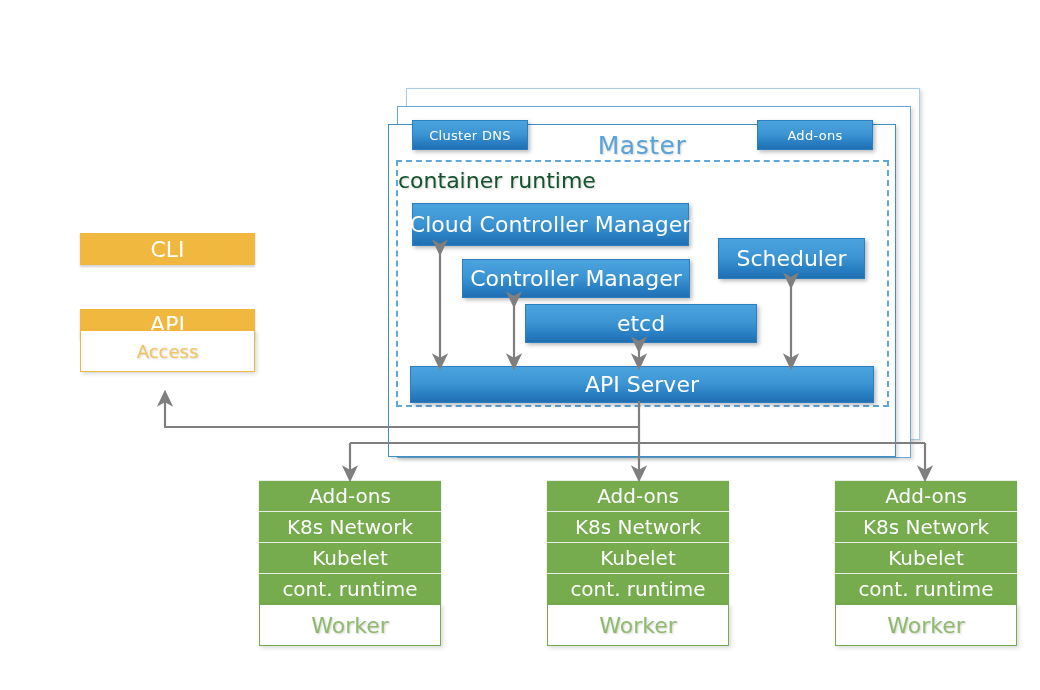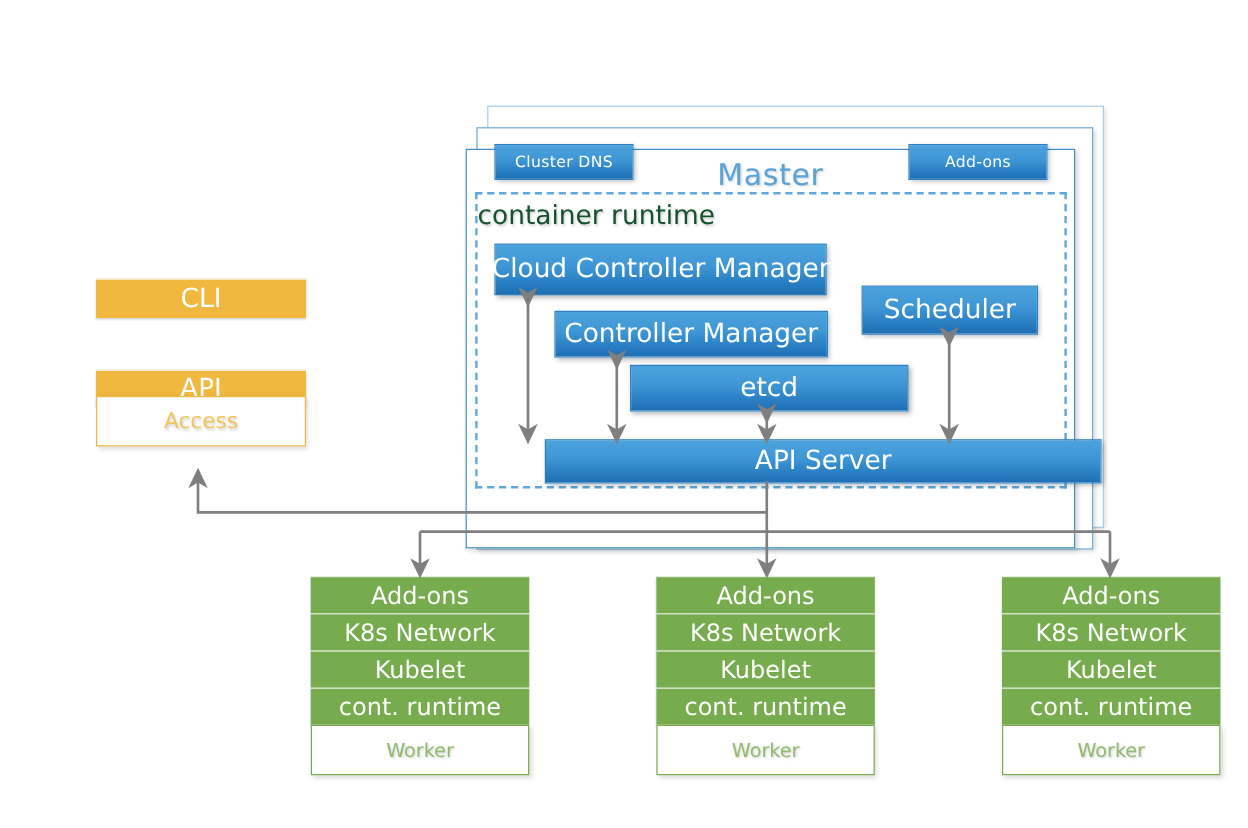--- a/index.html
+++ b/index.html
@@ -103,21 +103,21 @@
     background: #76ab4e;
     color: #ffffff;
     font-size: 20px;
     border-top: 1px solid #e9eee4;
     box-shadow: 0 2px 2px rgba(0,0,0,0.16);
   }
   .green-foot {
     background: #ffffff;
     border: 1.5px solid #76ab4e;
     color: #90bb6d;
-    font-size: 16px;
+    font-size: 22px;
     text-shadow: 1px 1px 2px rgba(170,170,170,0.55);
     box-shadow: 2px 2px 4px rgba(0,0,0,0.15);
   }
 </style>
 </head>
 <body>
 
 <div class="stage">
 
   <div class="master-layer back2" style="left:406px; top:44px; width:512px; height:350px;"></div>
@@ -146,21 +146,21 @@
   </div>
 
   <div class="blue-box big" style="left:525px; top:304px; width:230px; height:37px;">
     <span>etcd</span>
   </div>
 
   <div class="blue-box big" style="left:718px; top:238px; width:145px; height:39px;">
     <span>Scheduler</span>
   </div>
 
-  <div class="blue-box big" style="left:410px; top:366px; width:462px; height:35px;margin-left:44px;">
+  <div class="blue-box big" style="left:410px; top:366px; width:462px; height:35px;">
     <span>API Server</span>
   </div>
 
   <div class="stack" style="left:80px; top:232px; width:175px; height:163px;">
     <div class="stack-row orange-row" style="top:0px; height:32px;">
       <span>CLI</span>
     </div>
     <div class="stack-row orange-row" style="top:76px; height:30px;">
       <span>API</span>
     </div>

